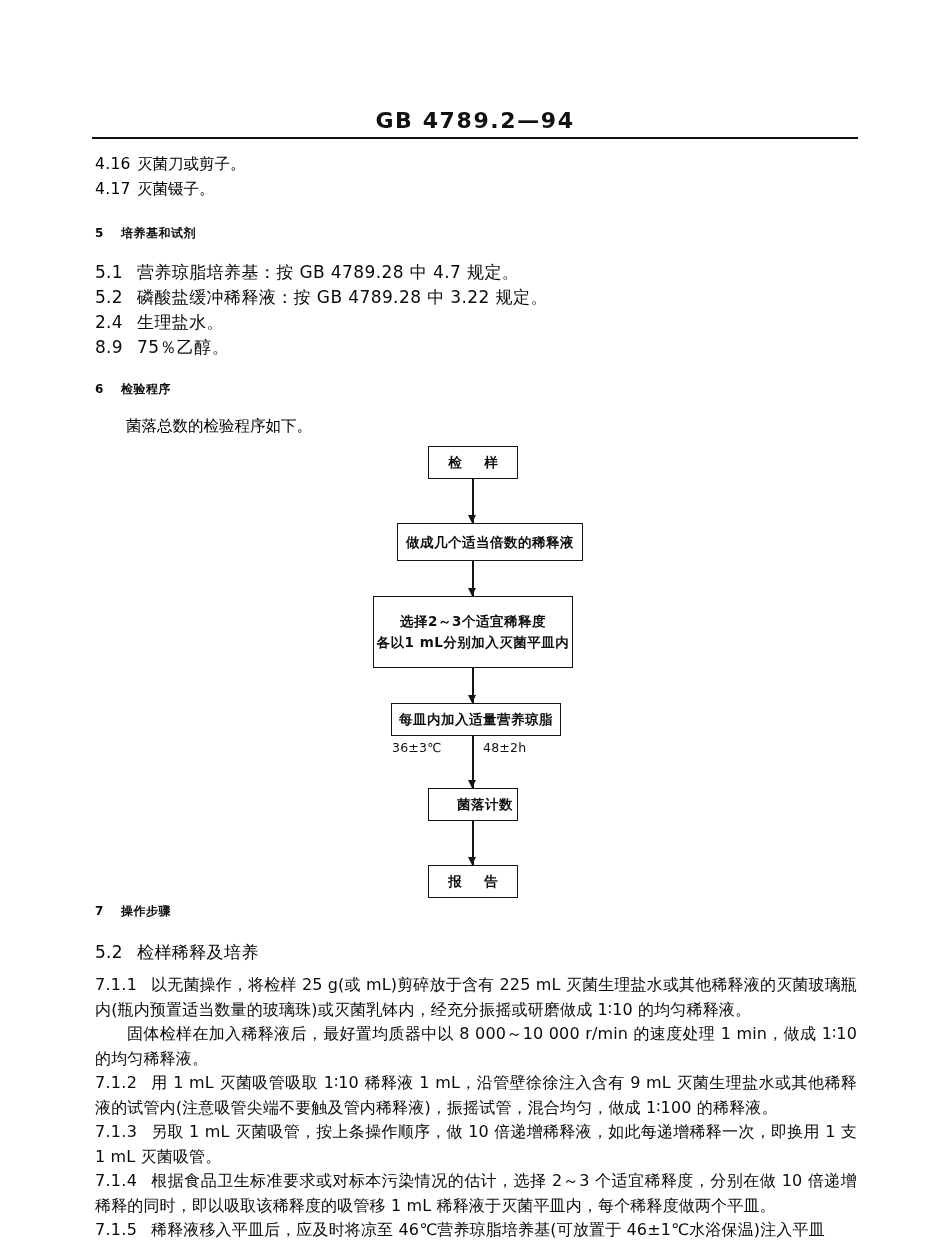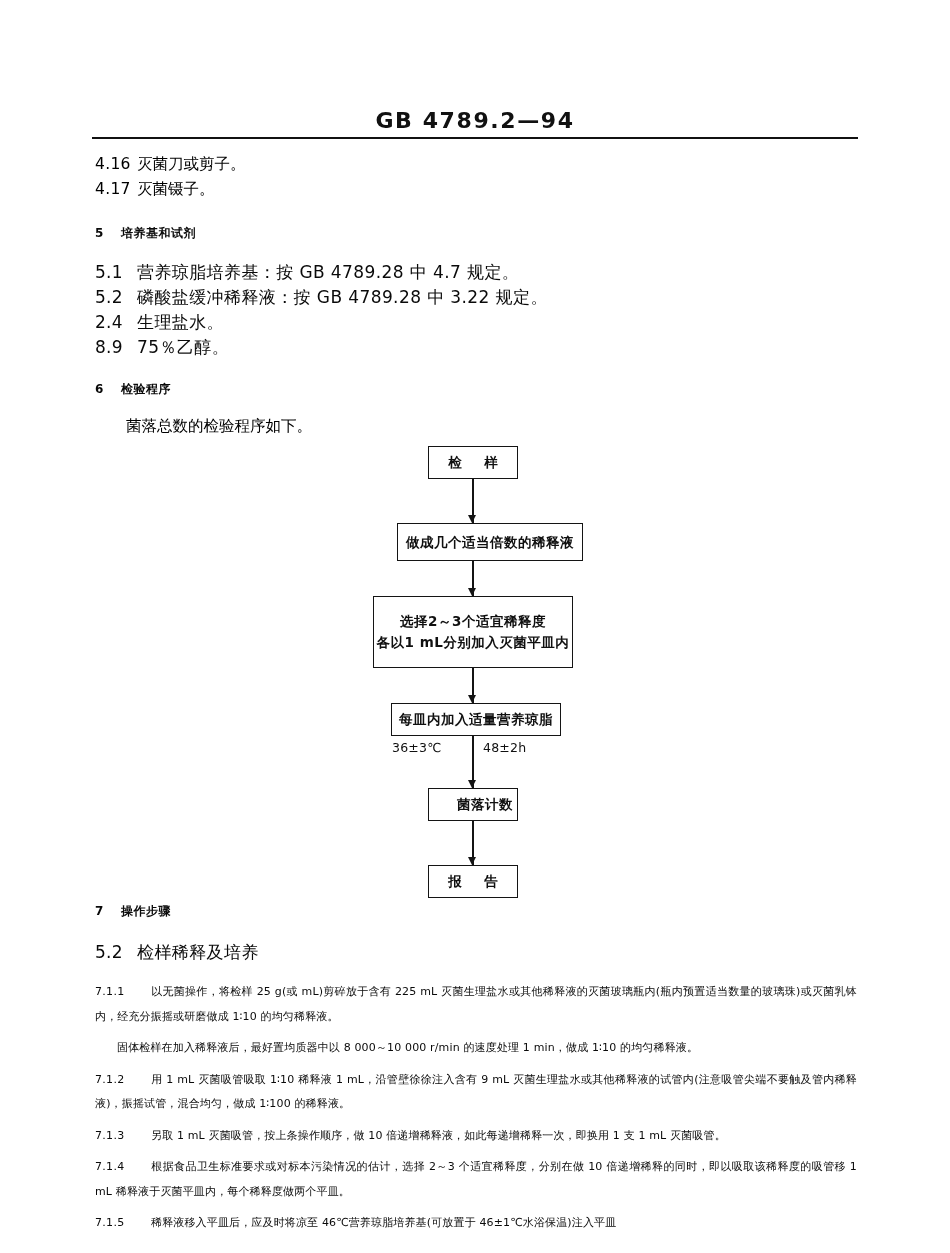--- a/index.html
+++ b/index.html
@@ -82,25 +82,24 @@
   .sub-head .num {
     min-width: 42px;
   }
   .gap-8  { height: 8px; }
   .gap-12 { height: 12px; }
   .gap-14 { height: 14px; }
   .gap-16 { height: 16px; }
   .gap-18 { height: 18px; }
 
   .para {
-    font-size: 11px;
+    font-size: 16px;
     line-height: 24.5px;
     text-align: justify;
     letter-spacing: 0.15px;
-    margin-top: 7px;
   }
   .para .num {
     min-width: 56px;
   }
   .para-indent {
     text-indent: 2em;
   }
 
   
   .flow {

